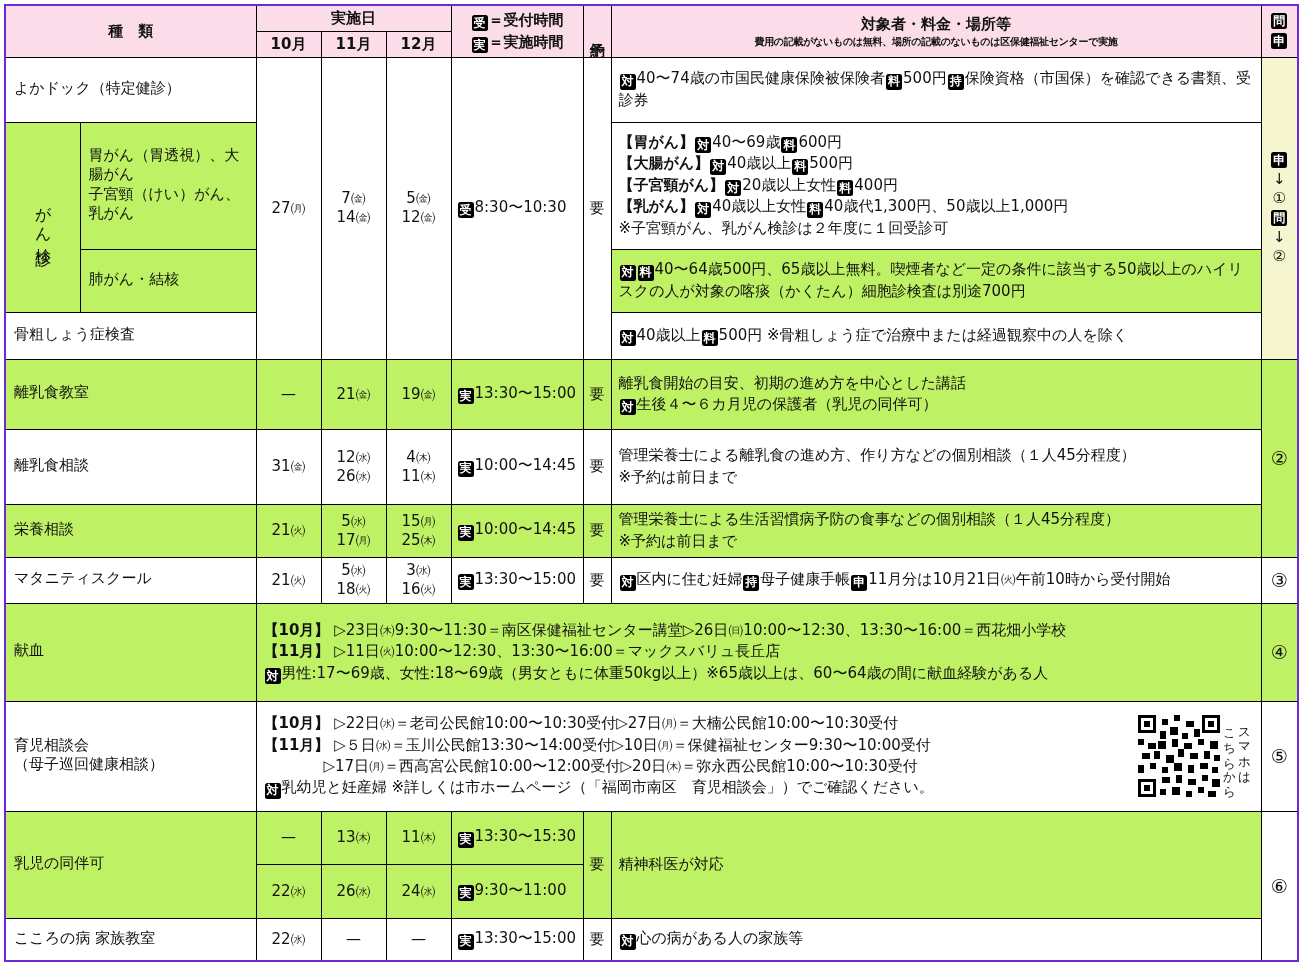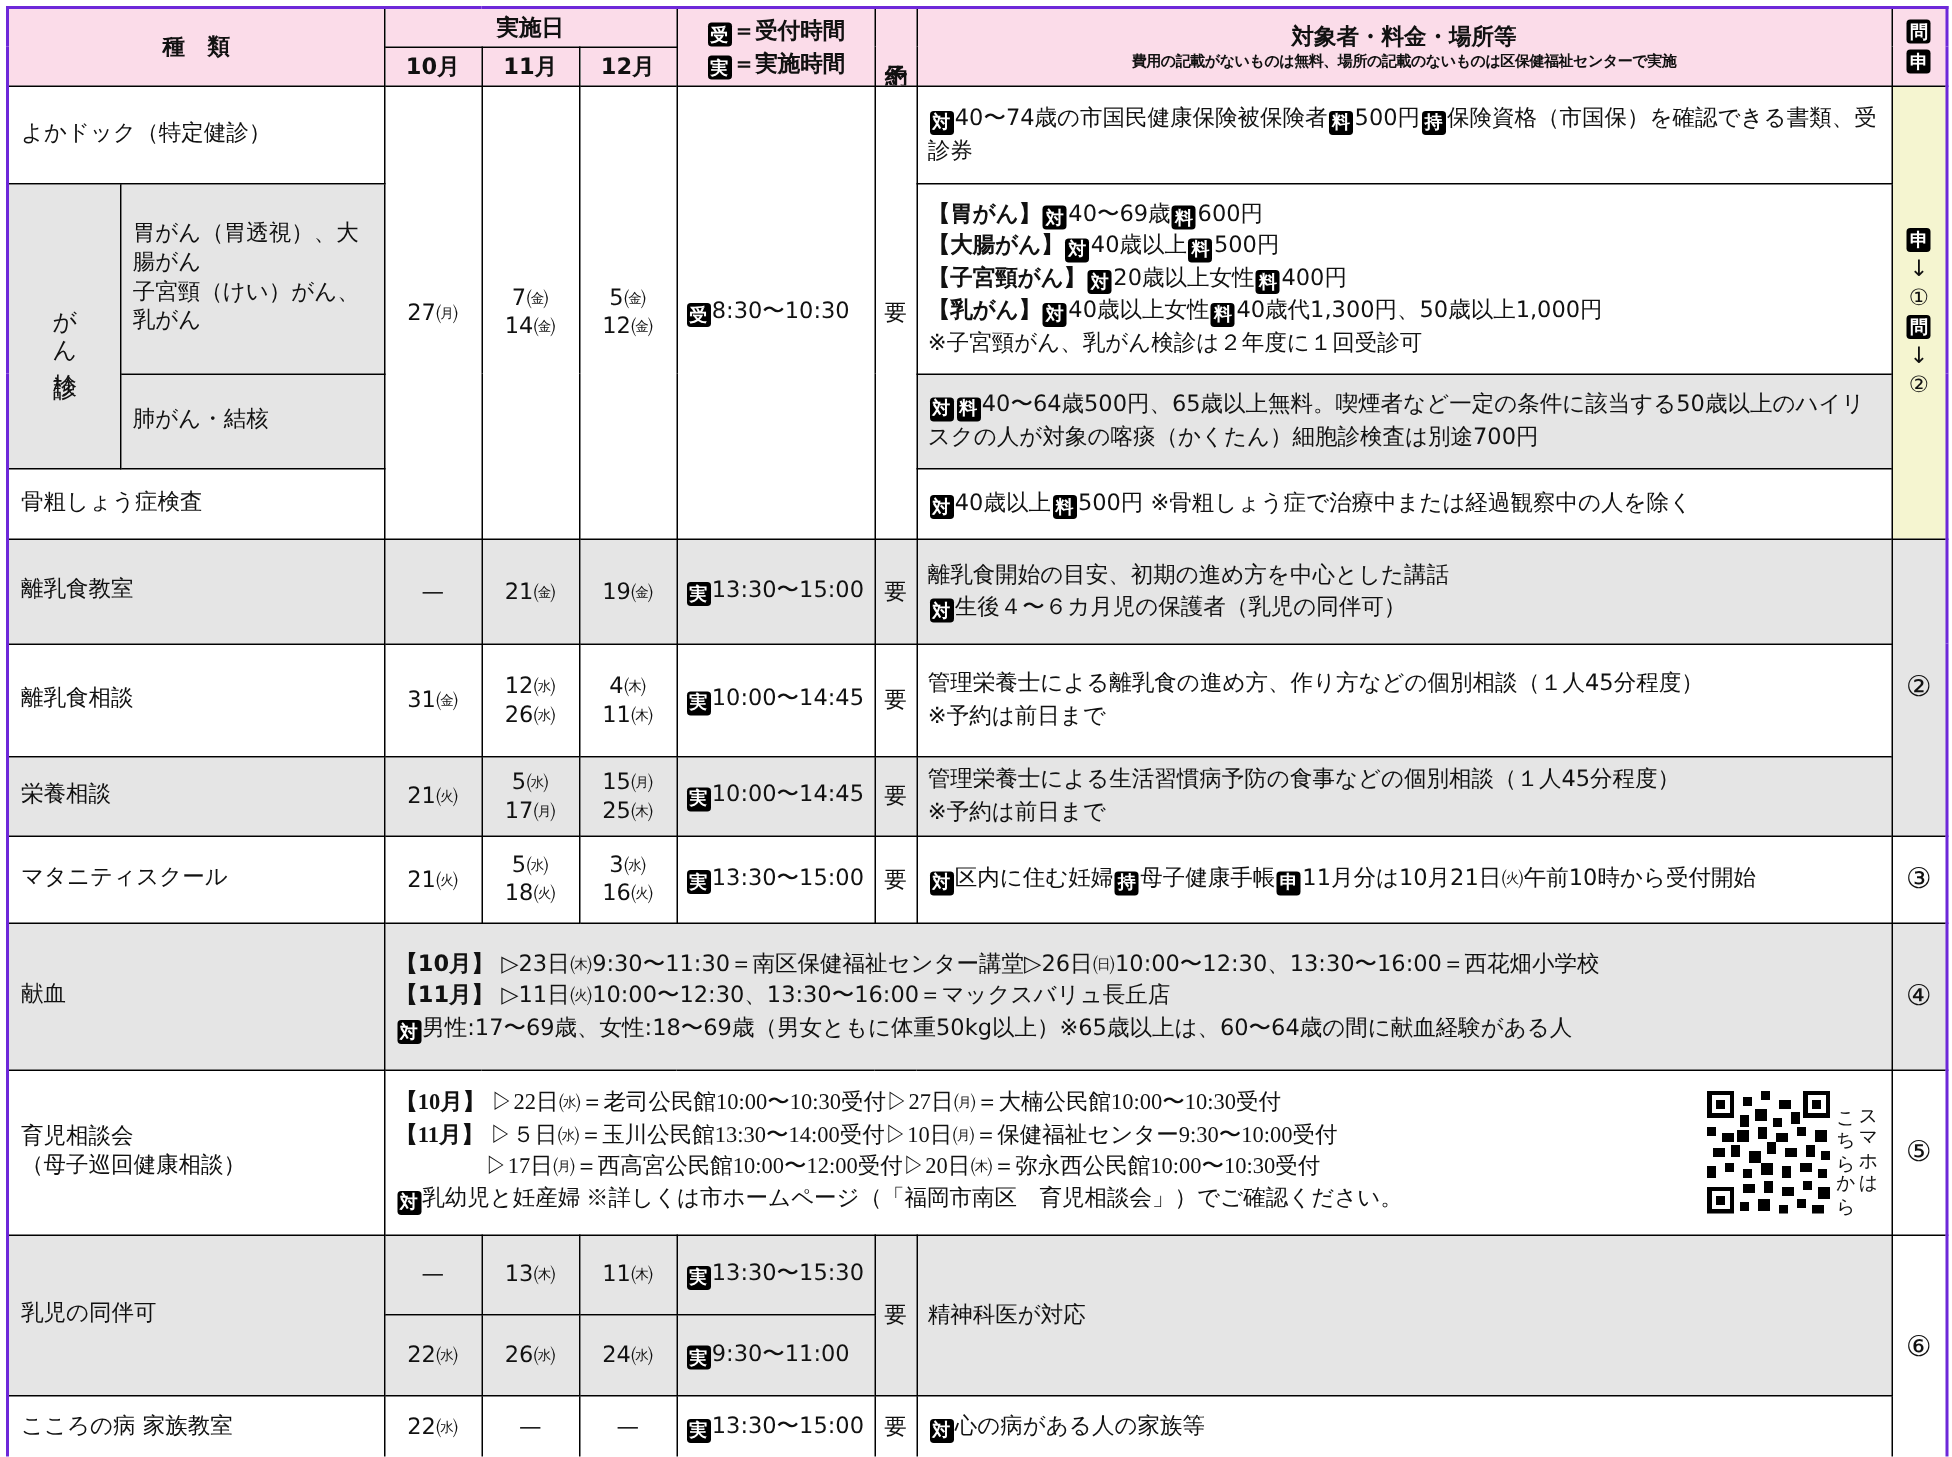--- a/index.html
+++ b/index.html
@@ -1,41 +1,41 @@
 <!DOCTYPE html>
 <html><head>
 <meta charset="utf-8">
 <style>
   html,body{margin:0;padding:0;background:#fff;width:1301px;height:971px;
     font-family:"DejaVu Sans",sans-serif;color:#111;-webkit-font-smoothing:antialiased;}
   #frame{padding:4px;}
   table{border-collapse:collapse;table-layout:fixed;width:1293px;border:2px solid #6d28d9;}
   td{border:1px solid #000;vertical-align:middle;font-size:15px;padding:0;overflow:hidden;}
   .hdr{background:#fbdce9;font-weight:bold;text-align:center;}
-  .pink{background:#e5e5e5;}
+  .pink{background:#bef264;}
   .yellow{background:#f5f5d0;}
   .type{padding:2px 4px 4px 8px;text-align:left;line-height:1.3;}
   .date{text-align:center;line-height:1.25;}
   .time{padding-left:5px;white-space:nowrap;margin-top:17px;}
   .res{text-align:center;}
   .detail{padding:3px 7px;line-height:1.42;text-align:left;}
   .refc{text-align:center;font-size:19px;}
   .bx{display:inline-flex;align-items:center;justify-content:center;
       width:16px;height:16px;background:#000;color:#fff;border-radius:2.5px;
       font-size:12px;font-weight:bold;vertical-align:-2px;margin:0 1px;flex:none;}
   .bd{font-weight:bold;}
   .vtext{writing-mode:vertical-rl;text-orientation:upright;margin:0 auto;letter-spacing:2px;}
   .gan{font-size:16px;}
   .leg{display:flex;flex-direction:column;align-items:center;gap:4px;font-size:15px;line-height:1;}
   .leg .bx{vertical-align:0;}
   .inq{display:flex;flex-direction:column;align-items:center;gap:4px;}
   .t1{font-size:15px;line-height:1.45;}
   .t2{font-size:10px;line-height:1.35;letter-spacing:-0.3px;}
   .timelegend{text-align:left;display:inline-block;line-height:1.5;}
-  .iku{display:flex;align-items:center;gap:16px;font-family:Liberation Serif, serif;}
+  .iku{display:flex;align-items:center;gap:16px;}
   .iku .tx{flex:1;}
   .qrw{display:flex;align-items:center;gap:3px;padding-right:1px;flex:none;}
   .vcap{writing-mode:vertical-rl;text-orientation:upright;font-size:12.5px;line-height:1.2;font-weight:normal;}
 </style>
 </head>
 <body>
 
 <div id="frame">
 <table>
   <colgroup>
@@ -134,21 +134,21 @@
   <tr style="height:53px">
     <td class="type pink" colspan="2">栄養相談</td>
     <td class="date pink">21㈫</td>
     <td class="date pink">5㈬<br>17㈪</td>
     <td class="date pink">15㈪<br>25㈭</td>
     <td class="time pink"><span class="bx">実</span>10:00〜14:45</td>
     <td class="res pink">要</td>
     <td class="detail pink">管理栄養士による生活習慣病予防の食事などの個別相談（１人45分程度）<br>※予約は前日まで</td>
   </tr>
 
-  <tr style="height:58px">
+  <tr style="height:46px">
     <td class="type" colspan="2">マタニティスクール</td>
     <td class="date">21㈫</td>
     <td class="date">5㈬<br>18㈫</td>
     <td class="date">3㈬<br>16㈫</td>
     <td class="time"><span class="bx">実</span>13:30〜15:00</td>
     <td class="res">要</td>
     <td class="detail"><span class="bx">対</span>区内に住む妊婦<span class="bx">持</span>母子健康手帳<span class="bx">申</span>11月分は10月21日㈫午前10時から受付開始</td>
     <td class="refc">③</td>
   </tr>
 

